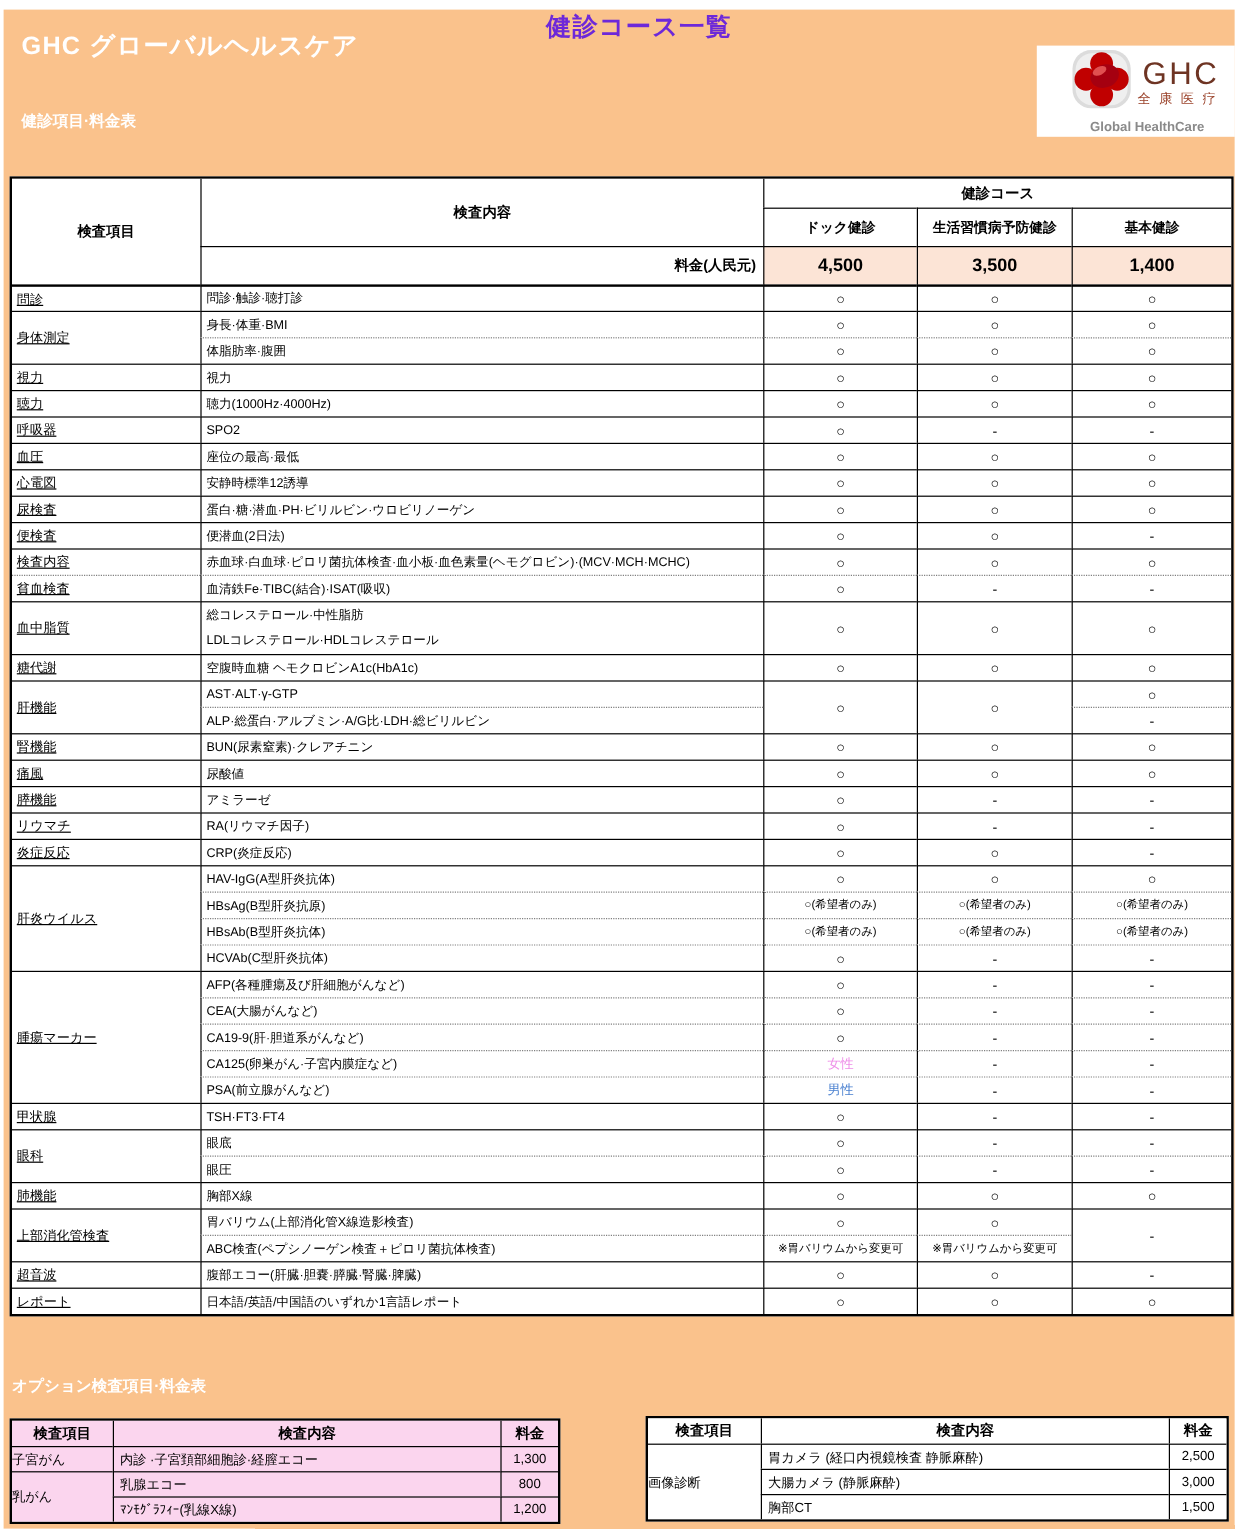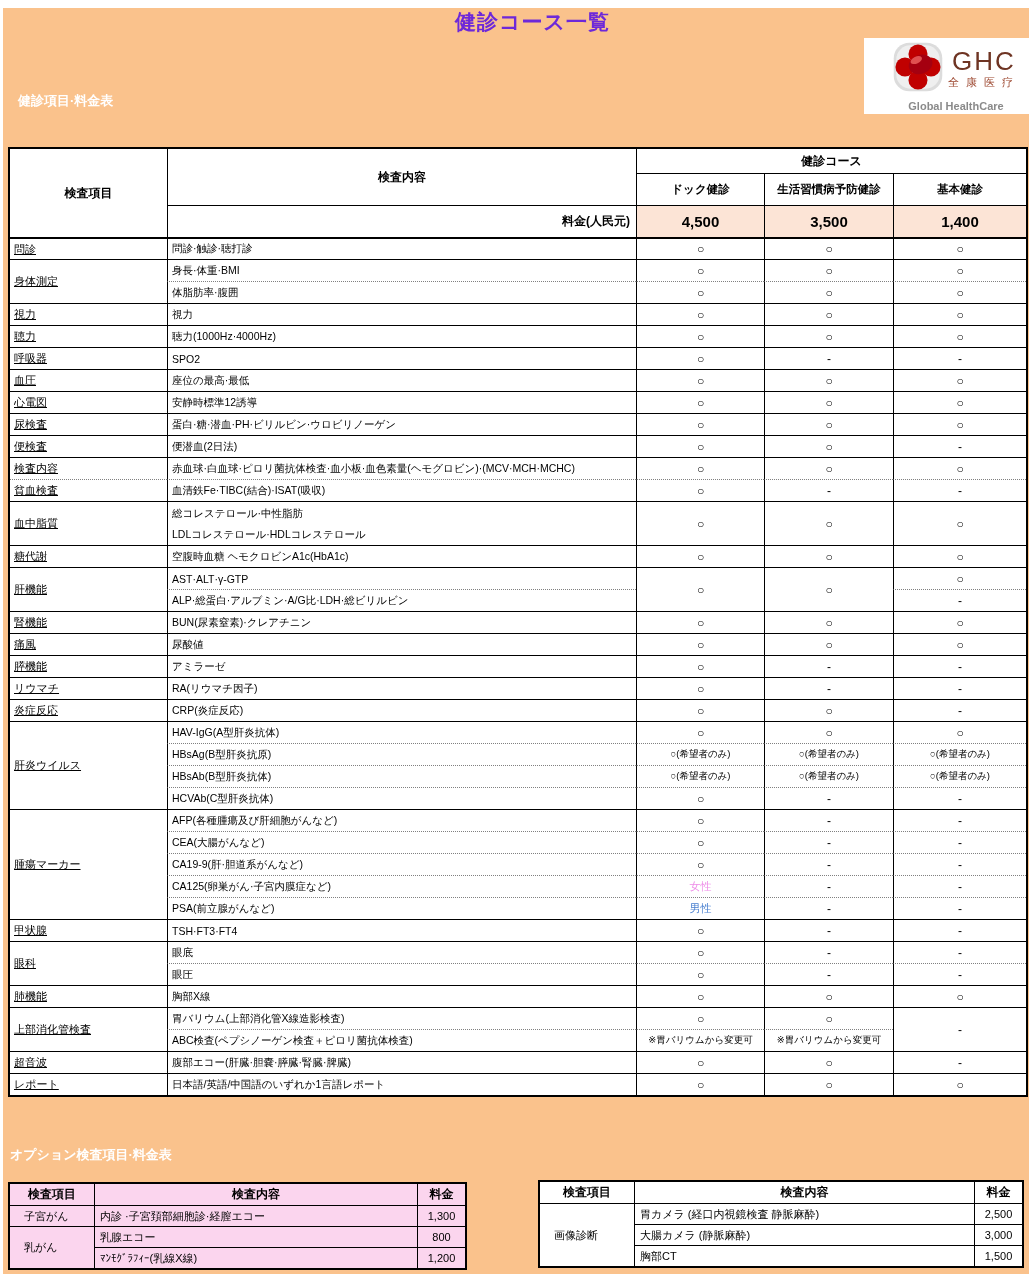--- a/index.html
+++ b/index.html
@@ -45,33 +45,34 @@
 
   
   .options-title { position:absolute; top:1146px; left:10px; font-size:13px; font-weight:bold; color:#ffffff; }
   .opt-table { border:2px solid #000; position:absolute; }
   .opt-table th, .opt-table td { border-top:1px solid #000; border-left:1px solid #000;
       font-size:11px; vertical-align:middle; height:21px; overflow:hidden; white-space:nowrap; }
   .opt-table .c1 { border-left:none; }
   .opt-table .ht { border-top:none; }
   .opt-table th { font-weight:bold; font-size:12px; text-align:center; }
   .opt-table td.ocontent { text-align:left; padding-left:5px; }
-  .opt-table td.oitem { text-align:left; padding-left:14px;margin-left:38px; }
+  .opt-table td.oitem { text-align:left; padding-left:0;margin-left:38px; }
   .opt-table td.oprice { text-align:center; }
   .opt-left { top:1182px; left:8px; width:455px; }
   .opt-left th, .opt-left td { background:#FBD5EE; }
   .opt-right { top:1180px; left:538px; width:482px; }
   .opt-right th, .opt-right td { background:#ffffff; }
 </style>
 </head>
 <body>
 
 <div class="page">
   <div class="orange-bg"></div>
 
+  <div class="main-title">GHC グローバルヘルスケア</div>
   <div class="page-title">健診コース一覧</div>
   <div class="sub-title">健診項目·料金表</div>
 
   <div class="logo-box">
     <div class="logo-top">
       <span>
         <svg width="52" height="52" viewBox="0 0 60 60">
           <rect x="2" y="2" width="56" height="56" rx="18" fill="#DCDCDC"></rect>
           <rect x="5" y="5" width="50" height="50" rx="16" fill="#EFEFEF"></rect>
           <circle cx="30" cy="15" r="11" fill="#C00000"></circle>

